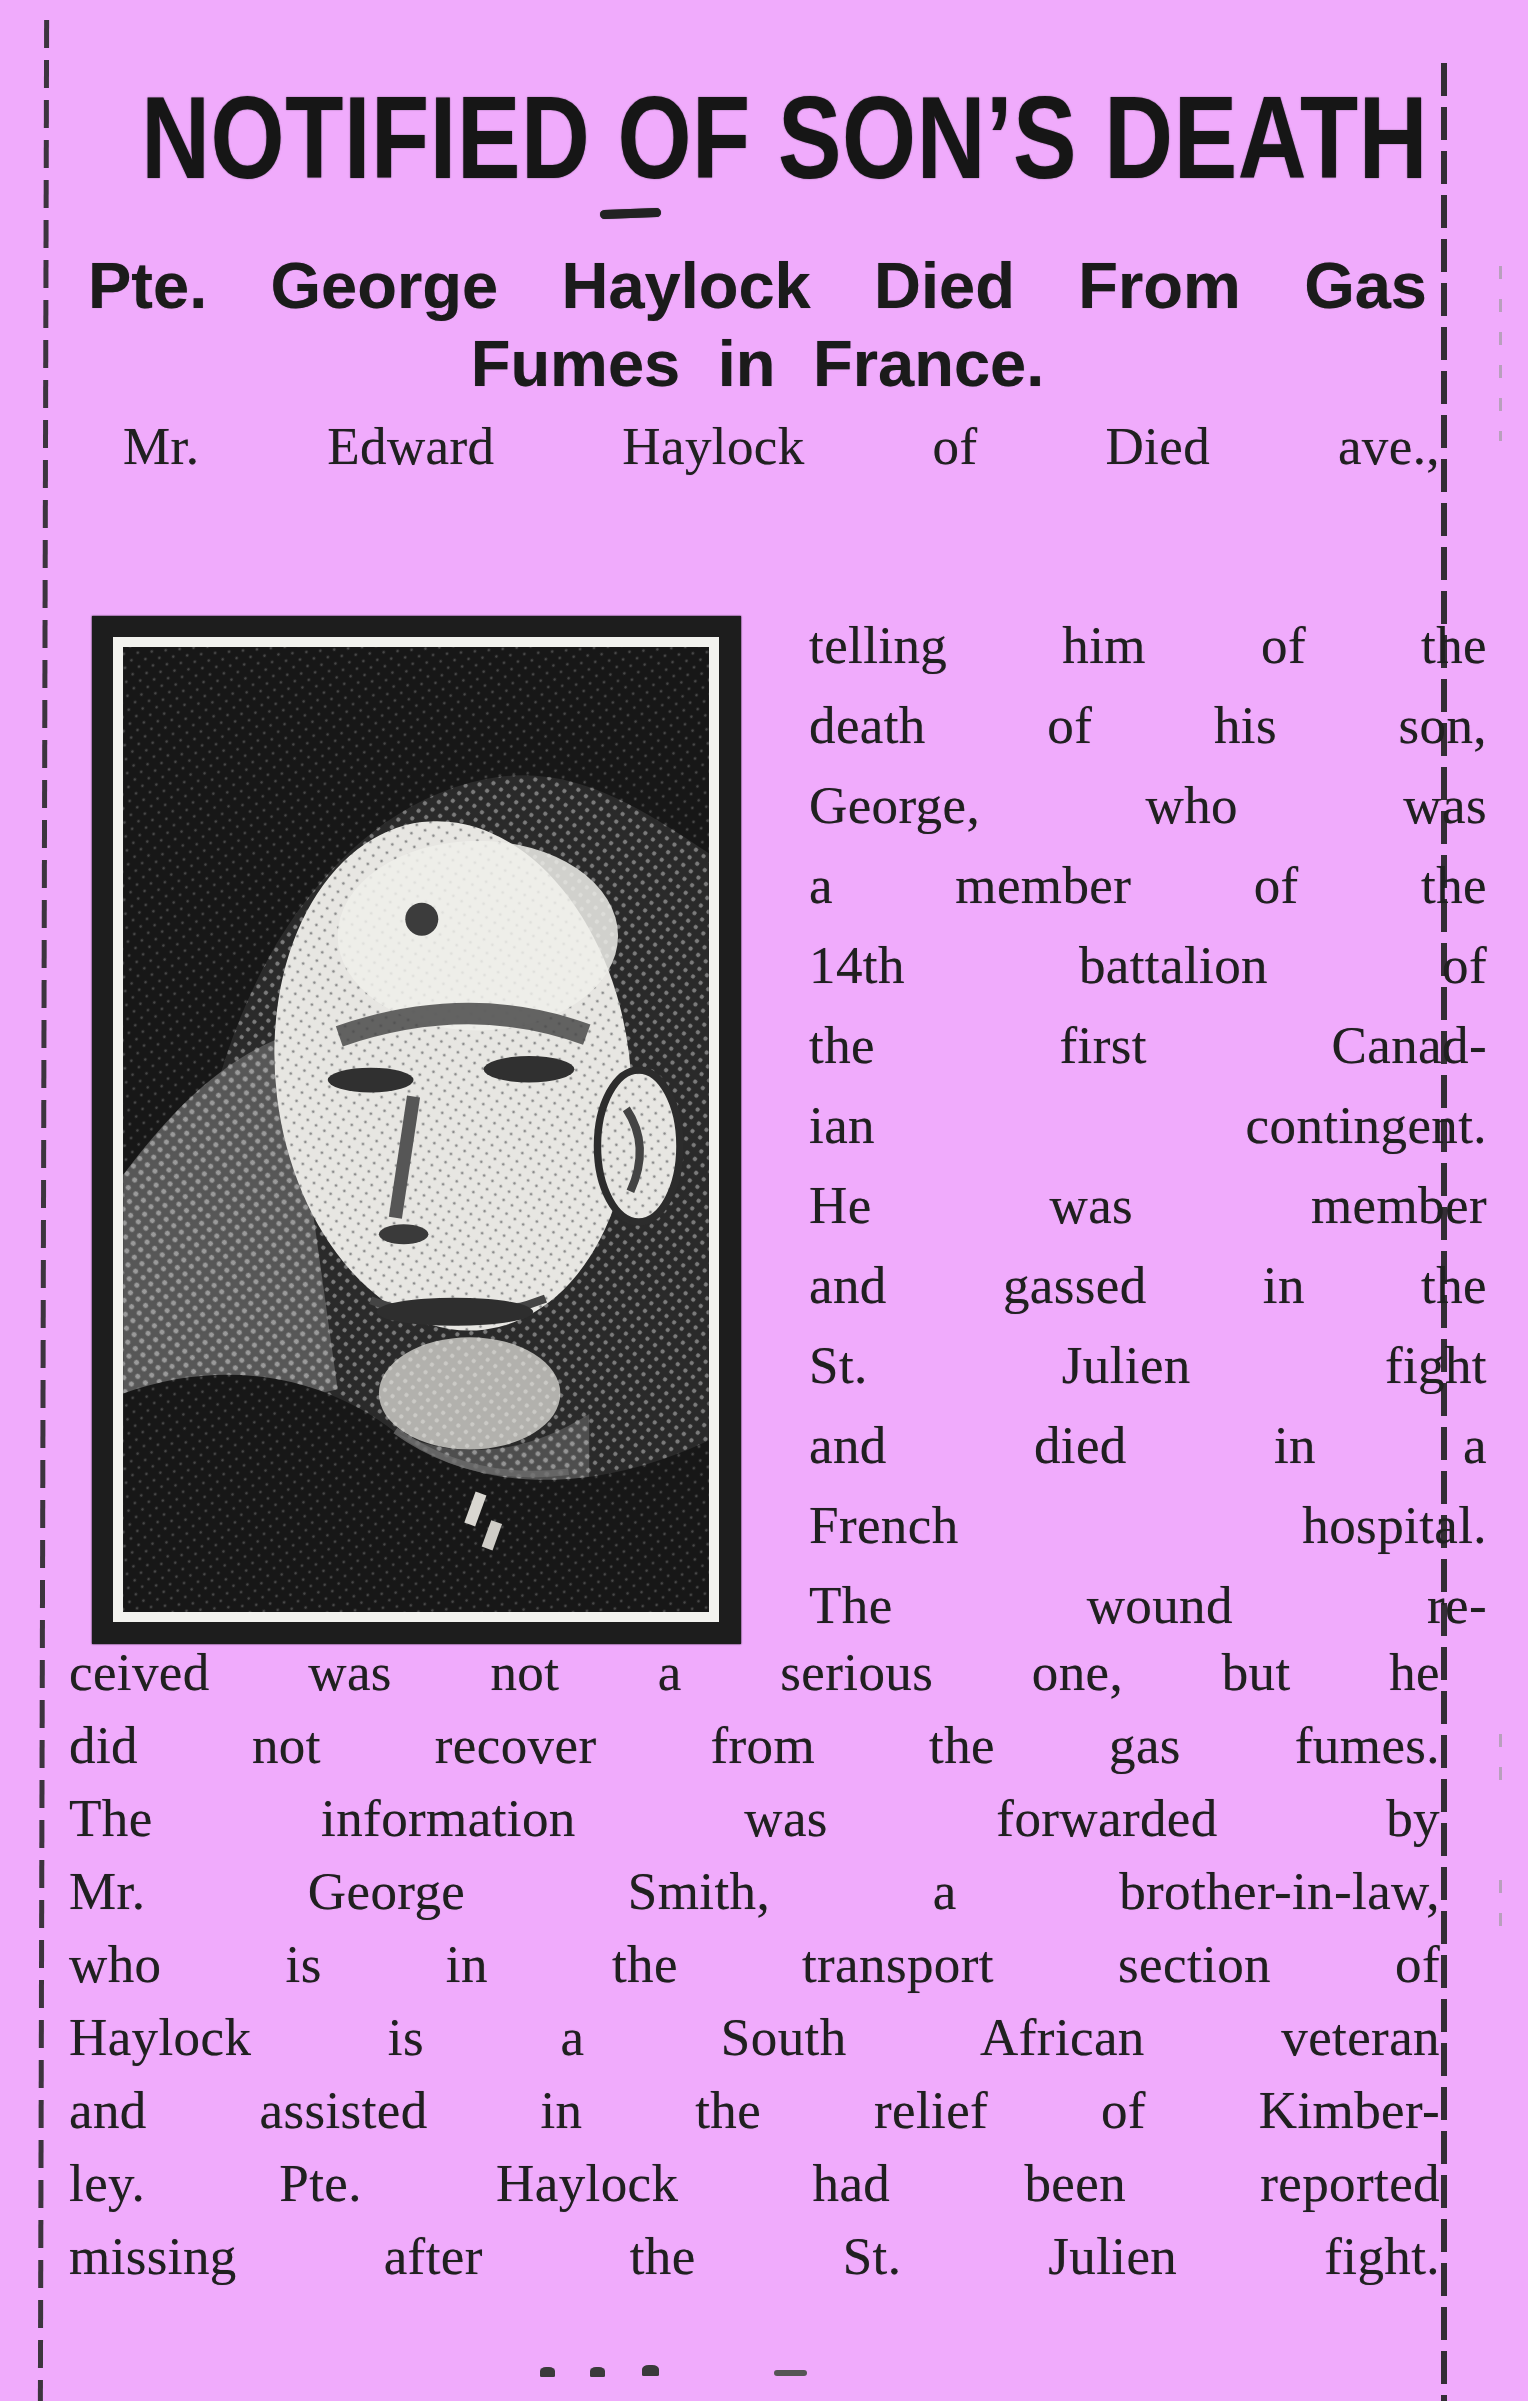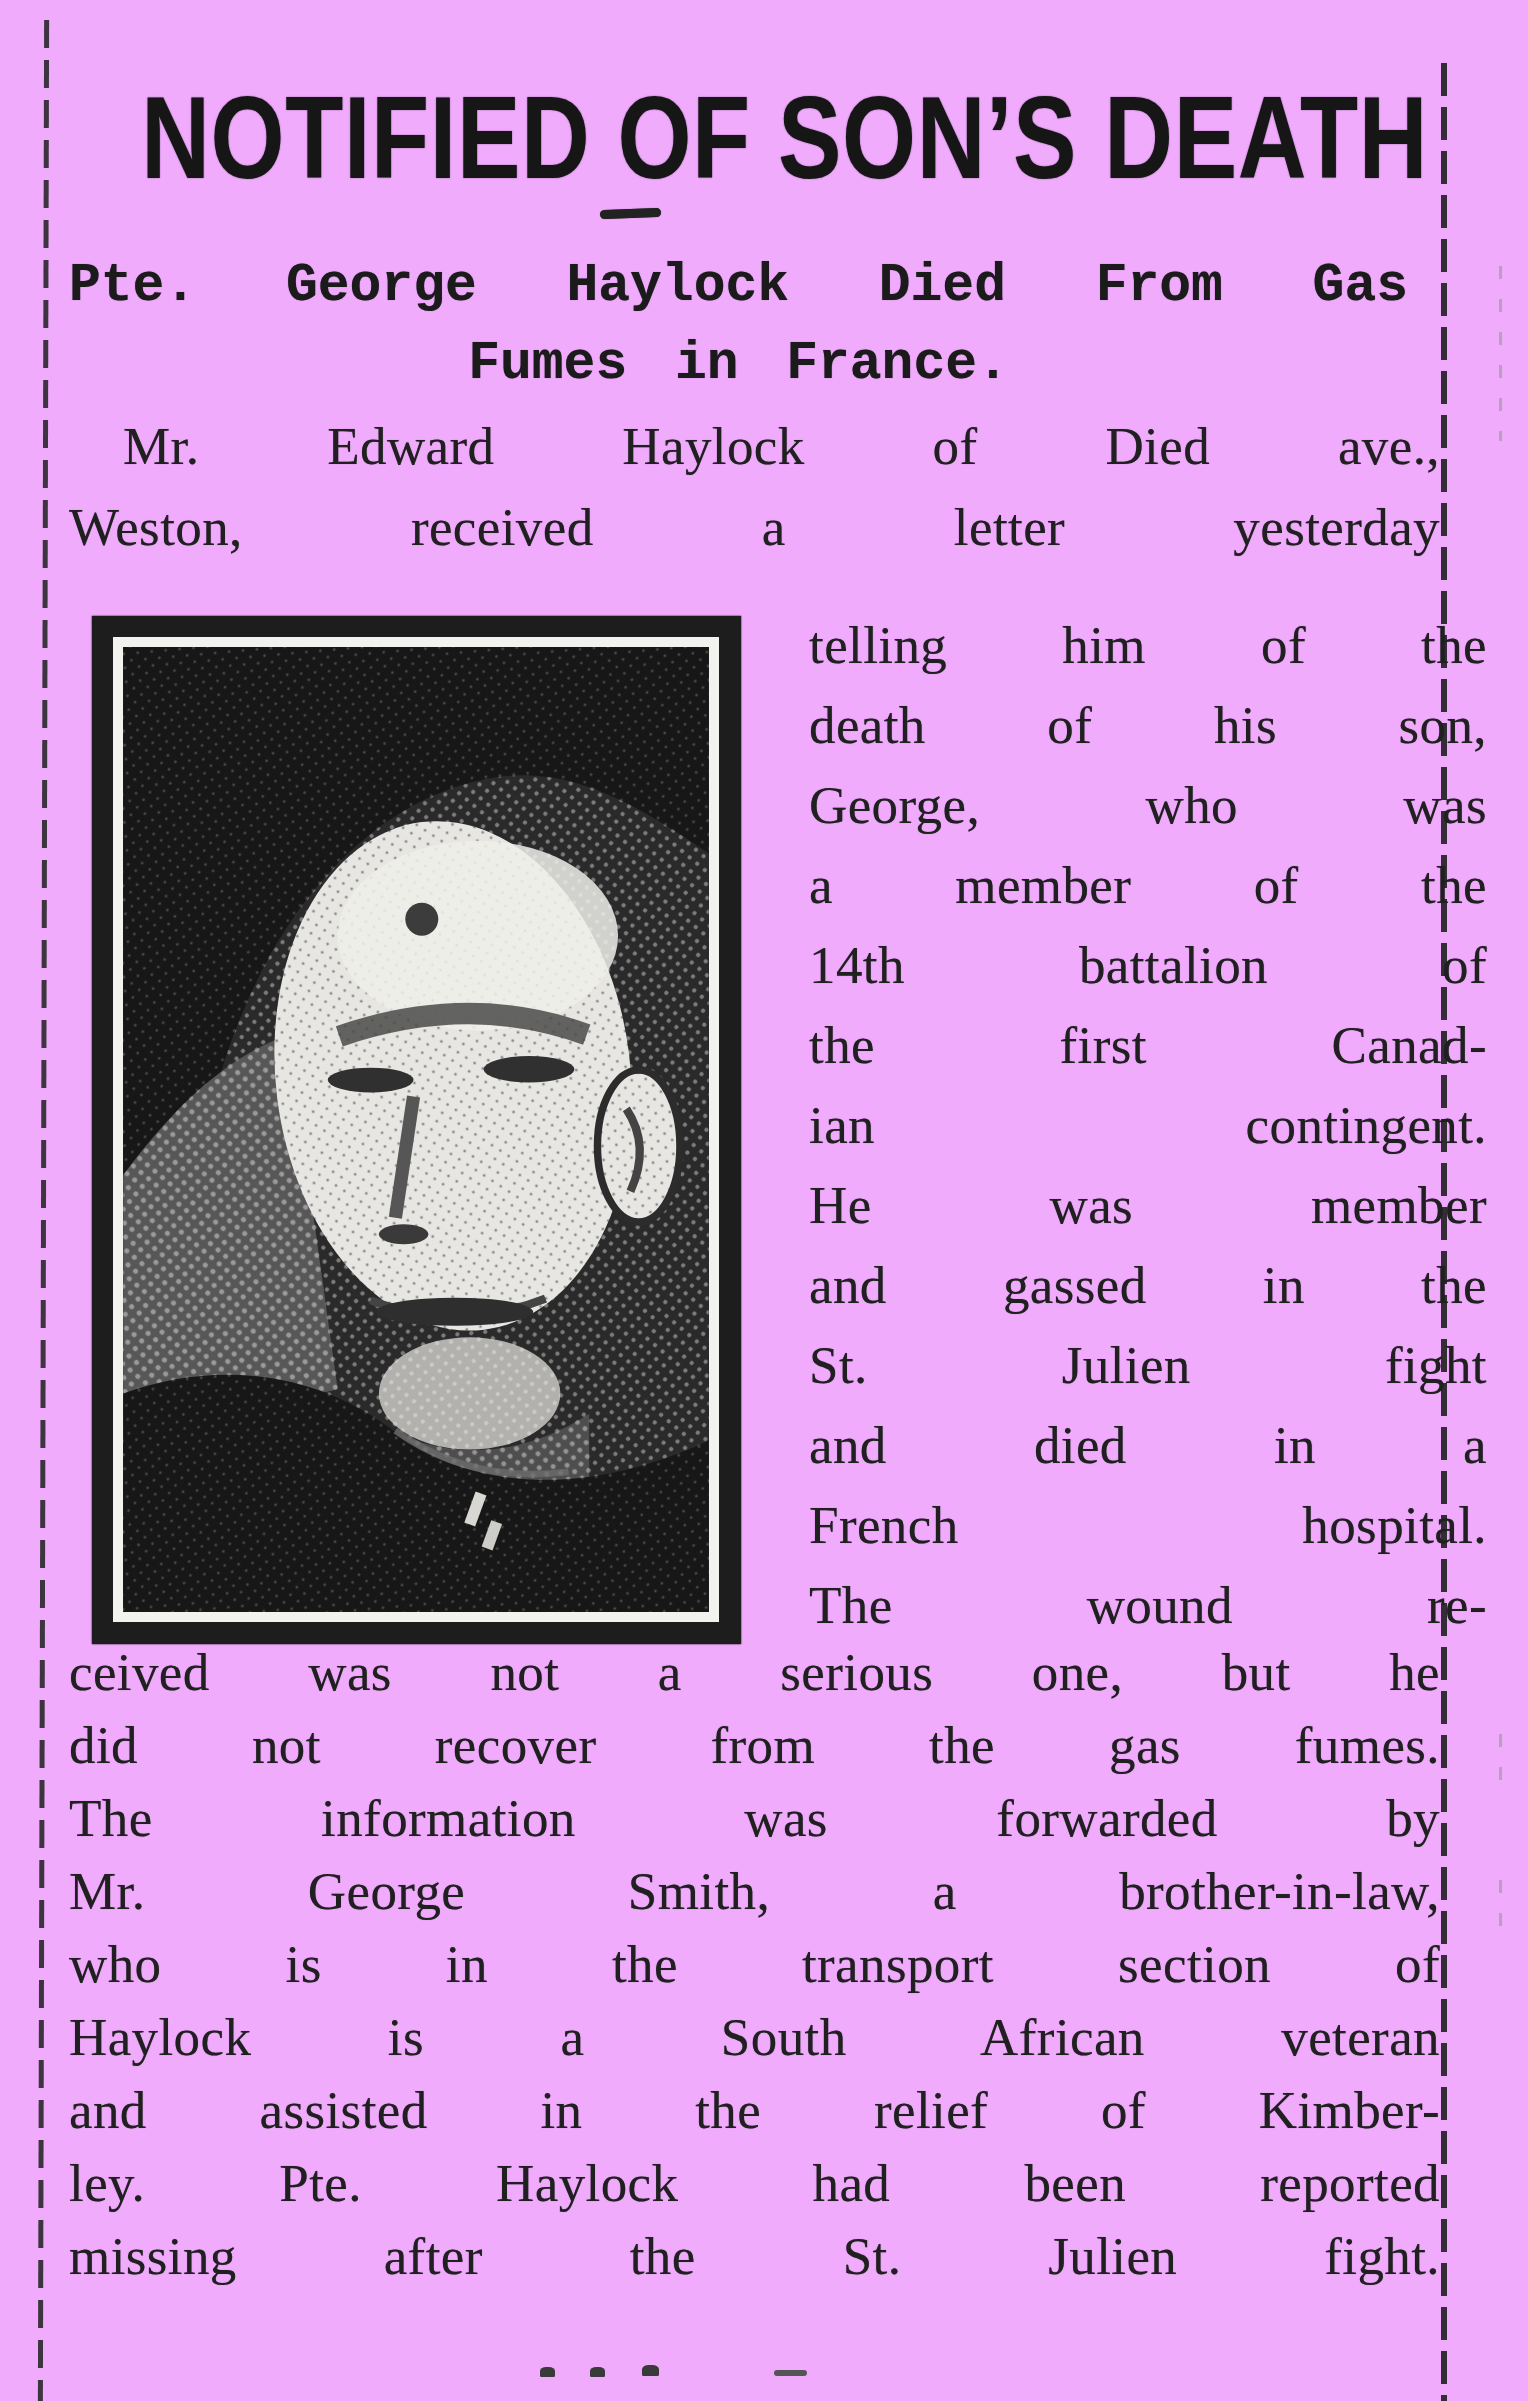--- a/index.html
+++ b/index.html
@@ -47,23 +47,23 @@
     text-shadow:0 0 1.6px rgba(10,10,10,.55);
   }
   .headline-dash{
     position:absolute;left:600px;top:209px;width:61px;height:9px;
     background:#222;border-radius:5px;
     transform:rotate(-2deg);
     box-shadow:0 0 0.8px #333;
   }
 
   
-  .subhead{position:absolute;left:69px;top:247px;width:1339px;
-    font-family:Liberation Mono, monospace;font-weight:700;
-    font-size:53px;line-height:78px;color:#1b1b1b;
+  .subhead{position:absolute;left:88px;top:247px;width:1339px;
+    font-family:Liberation Sans, sans-serif;font-weight:700;
+    font-size:65px;line-height:78px;color:#1b1b1b;
   }
   .subhead-line{text-shadow:0 0 0.8px rgba(15,15,15,.5);word-spacing:.30em;}
   .centered{text-align:center;}
 
   
   .jl{text-align:justify;text-align-last:justify;}
   .bline{
     text-shadow:0 0 0.8px rgba(20,20,20,.45);
     letter-spacing:0.4px;color:#202020;
   }
@@ -109,21 +109,20 @@
 
   <div class="headline-dash"></div>
 
   <div class="subhead">
     <div class="subhead-line jl">Pte. George Haylock Died From Gas</div>
     <div class="subhead-line centered">Fumes in France.</div>
   </div>
 
   <div class="intro">
     <div class="bline jl indent1">Mr. Edward Haylock of Died ave.,</div>
-    <div class="bline jl">Weston, received a letter yesterday</div>
   </div>
 
   <figure class="photo">
     <div class="photo-inner">
       <svg width="586" height="965" viewBox="0 0 710 1170">
         <defs>
           <pattern id="dotsDark" width="12" height="12" patternUnits="userSpaceOnUse" patternTransform="rotate(40)">
             <rect width="12" height="12" fill="#2a2a2a"></rect>
             <circle cx="6" cy="6" r="2.6" fill="#7c7c7c"></circle>
           </pattern>

